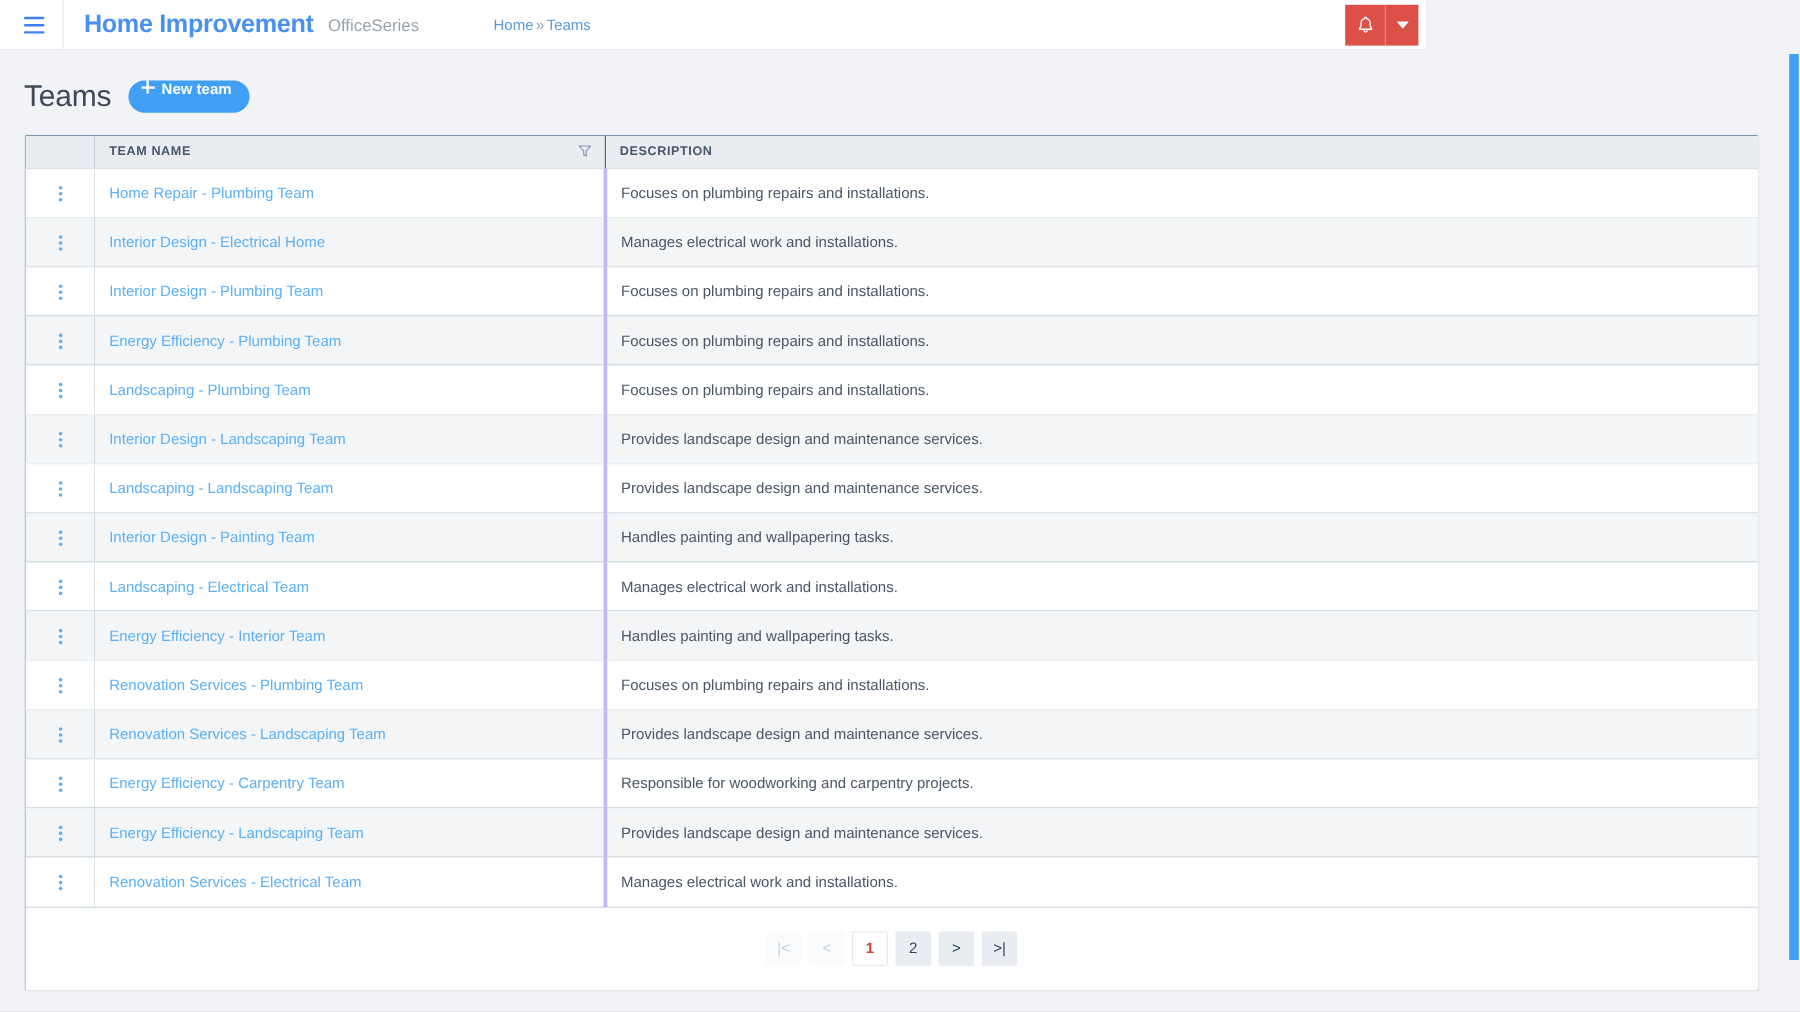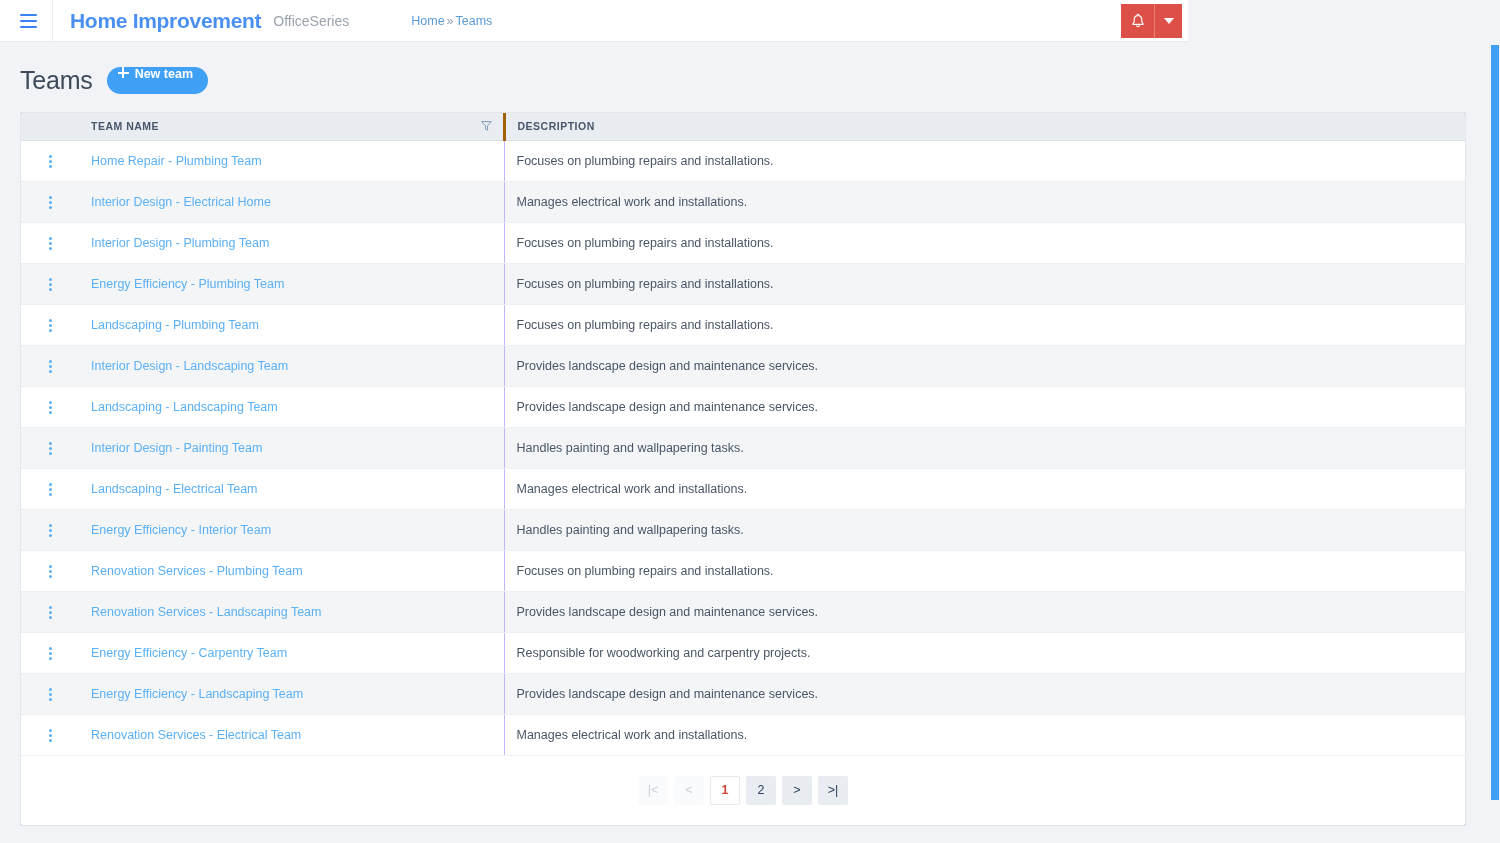--- a/index.html
+++ b/index.html
@@ -113,35 +113,35 @@
     background: #e9edf1;
     height: 27px;
     font-size: 10.5px; font-weight: bold;
     color: #47566b; letter-spacing: 0.5px;
     text-align: left; padding: 0 0 0 12px;
     border-bottom: 1px solid #dde2e8;
     position: relative;
   }
   th.col-menu  { width: 58px; padding: 0; }
   th.col-name  { width: 425px; }
-  th.col-desc  { width: 963px; border-left: 3px solid #a16207; }
+  th.col-desc  { width: 963px; border-left: 1px solid #a16207; }
   .filter-icon {
     position: absolute; right: 11px; top: 50%;
     transform: translateY(-50%);
     width: 11px; height: 11px; cursor: pointer;
   }
   tbody td {
     height: 41px; font-size: 12.5px;
     border-bottom: 1px solid #edf0f3;
     padding: 0 0 0 12px; vertical-align: middle;
   }
   td.c-menu { width: 58px; padding: 0; text-align: center; }
   td.c-name {
     width: 425px; color: #5cb0f5;
-    border-right: 1px solid #c4b5fd;
+    border-right: 3px solid #c4b5fd;
     cursor: pointer;
   }
   td.c-desc { width: 963px; color: #4a5666; }
   tbody tr:nth-child(even) td { background: #f3f5f7; }
   tbody tr:nth-child(odd)  td { background: #ffffff; }
   .dots {
     display: inline-flex; flex-direction: column;
     gap: 2px; cursor: pointer; padding: 6px 8px;
   }
   .dots i {

